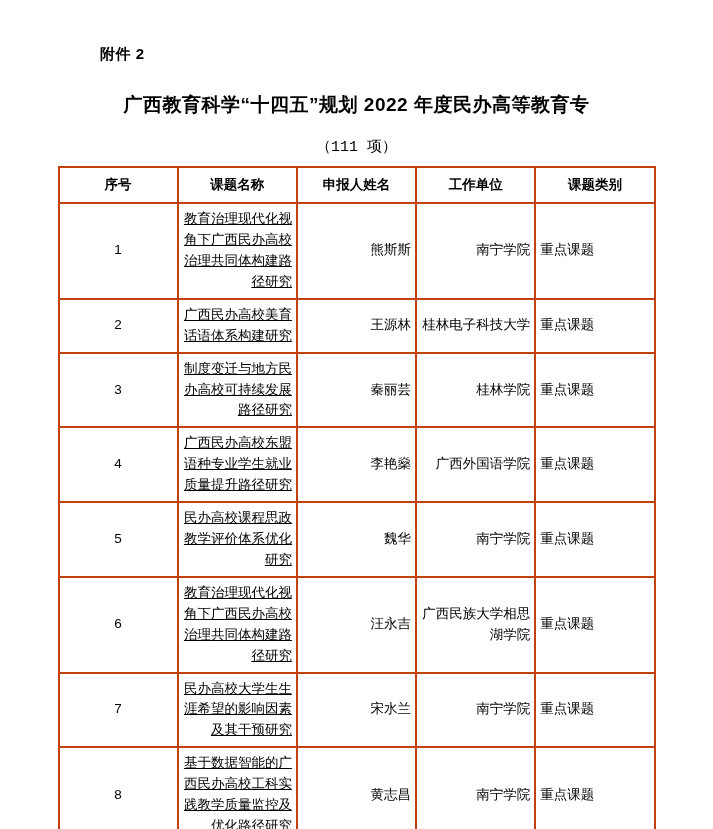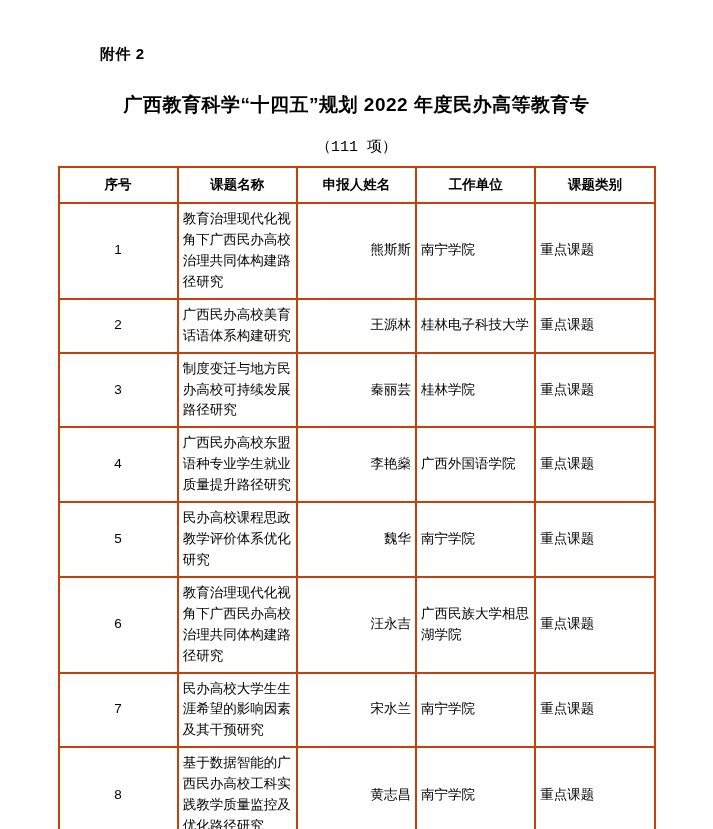--- a/index.html
+++ b/index.html
@@ -61,30 +61,31 @@
   table.list th {
     text-align: center;
     font-weight: bold;
     height: 24px;
   }
   td.c-index {
     text-align: center;
     width: 58px;
   }
   td.c-title {
-    text-align: left;
+    text-align: right;
     padding-left: 7px;
     width: 195px;
+    text-decoration: underline;
   }
   td.c-person {
     text-align: right;
     width: 88px;
   }
   td.c-org {
-    text-align: left;
+    text-align: right;
     width: 145px;
   }
   td.c-type {
     text-align: left;
     width: 95px;
   }
 </style>
 </head>
 <body>
 

